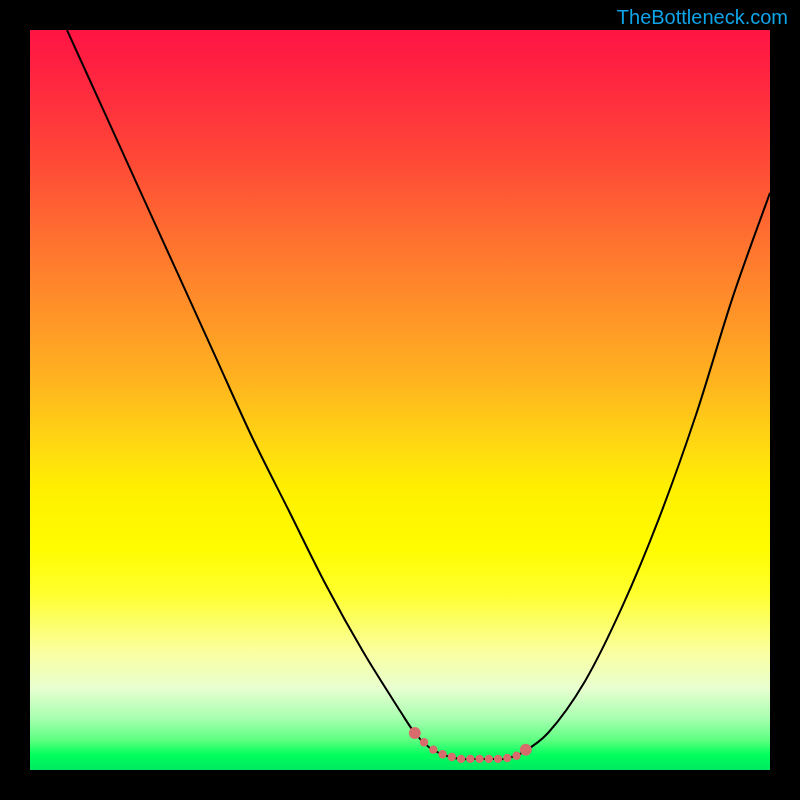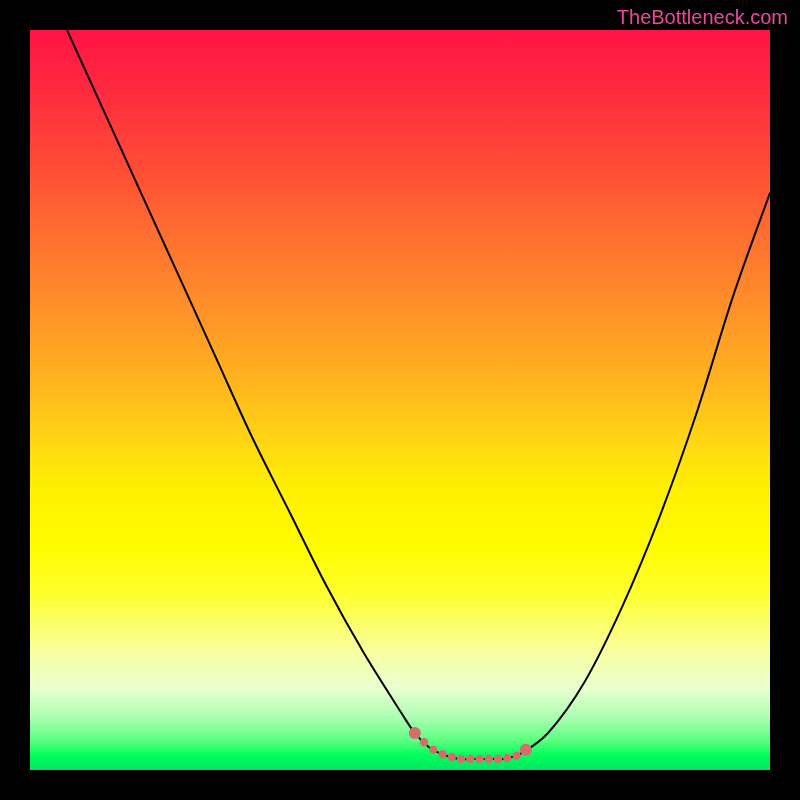--- a/index.html
+++ b/index.html
@@ -8,21 +8,21 @@
     width: 800px;
     height: 800px;
     background: #000;
     position: relative;
     font-family: Arial, sans-serif;
   }
   .watermark {
     position: absolute;
     top: 6px;
     right: 12px;
-    color: #ec4899;
+    color: #0ea5e9;
     font-size: 20px;
     font-weight: 500;
     z-index: 10;
   }
   .plot-area {
     position: absolute;
     left: 30px;
     top: 30px;
     width: 740px;
     height: 740px;

